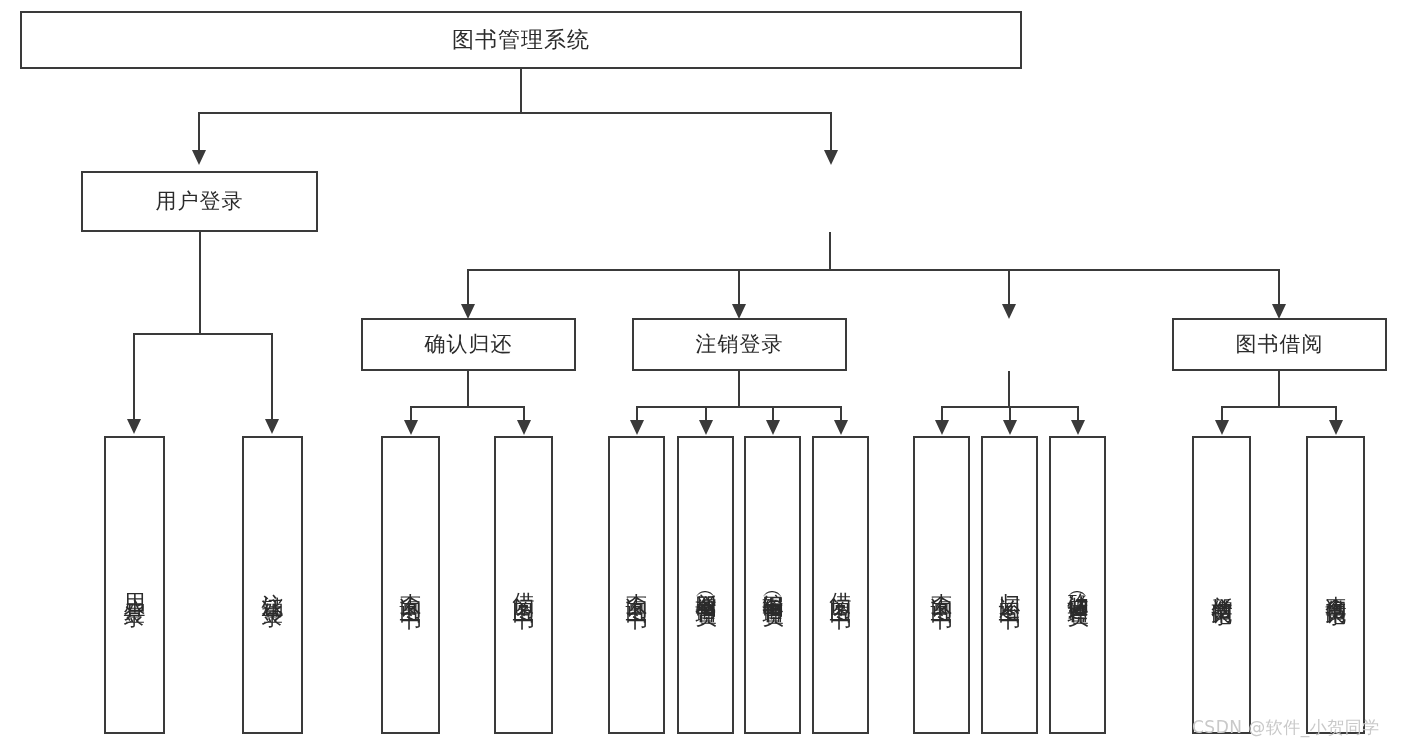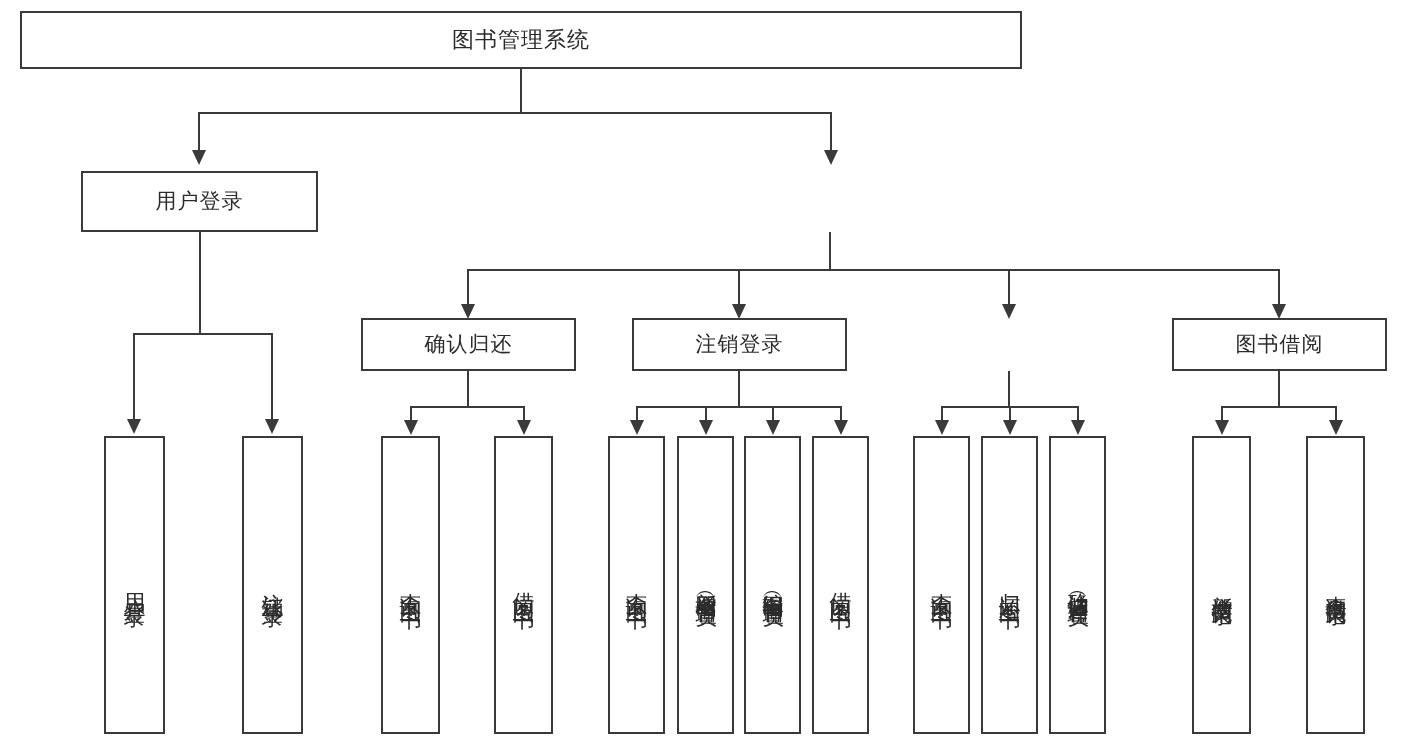--- a/index.html
+++ b/index.html
@@ -189,14 +189,15 @@
     <span class="label">确认归还（管理员）</span>
   </div>
 
   <div class="box v tight" style="left:1192px;top:436px;width:59px;height:298px;">
     <span class="label">新增借阅记录</span>
   </div>
   <div class="box v tight" style="left:1306px;top:436px;width:59px;height:298px;">
     <span class="label">查询借阅记录</span>
   </div>
 
+  <div class="watermark" style="left:1192px;top:716px;">CSDN @软件_小贺同学</div>
 
 </div>
 
 </body></html>

